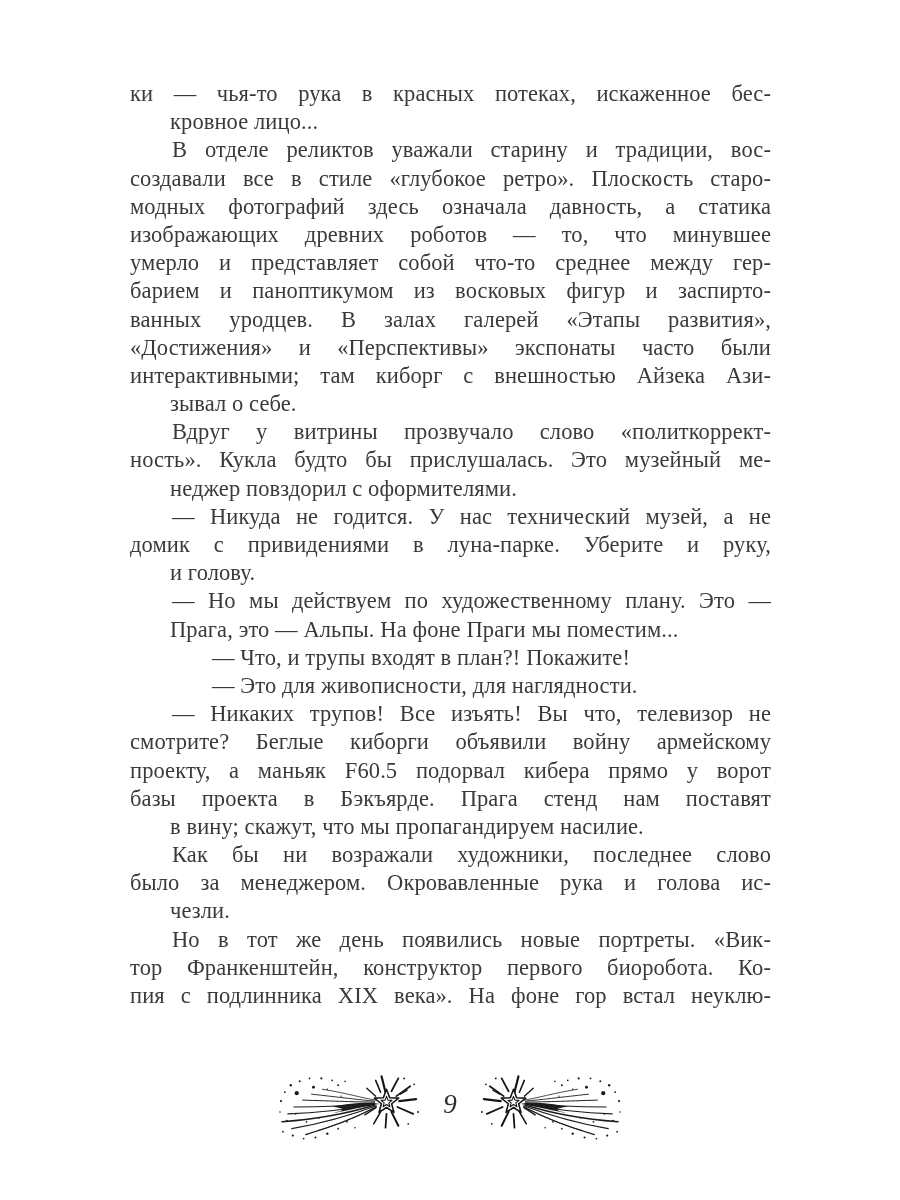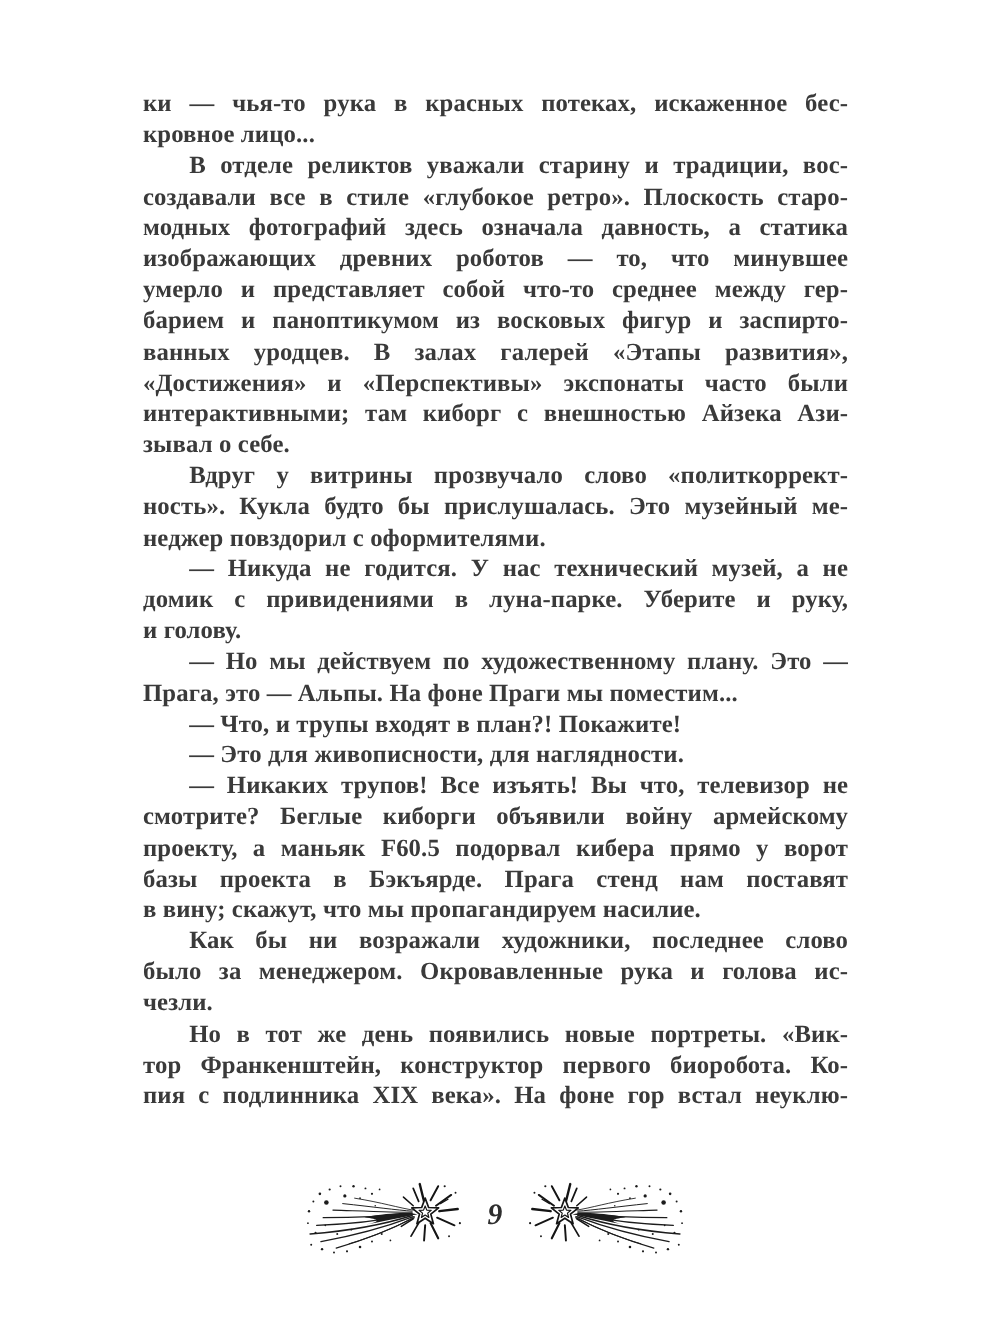--- a/index.html
+++ b/index.html
@@ -6,38 +6,37 @@
   body{
     width:900px;height:1200px;
     background:#ffffff;
     font-family:"Liberation Serif","DejaVu Serif",serif;
     position:relative;
     overflow:hidden;
   }
   .page{
     position:absolute;inset:0;
     background:#ffffff;
-    font-weight:bold;
   }
   .text-block{
     position:absolute;
     left:130px;top:80px;width:641px;
     color:#3a3a3a;
     font-size:22.5px;
   }
   .line{
     height:28.2px;
     line-height:28.2px;
     text-align:justify;
     text-align-last:justify;
     letter-spacing:0.1px;
     overflow:hidden;
   }
   .line.ind{padding-left:42px;}
-  .line.last{text-align-last:left;}
+  .line.last{text-align-last:left;margin-left:40px;}
   .footer{
     position:absolute;
     top:1072px;left:0;width:900px;
     display:flex;
     justify-content:center;
     align-items:center;
     gap:9px;
     color:#222222;
   }
   .orn{width:148px;height:70px;display:block;}

